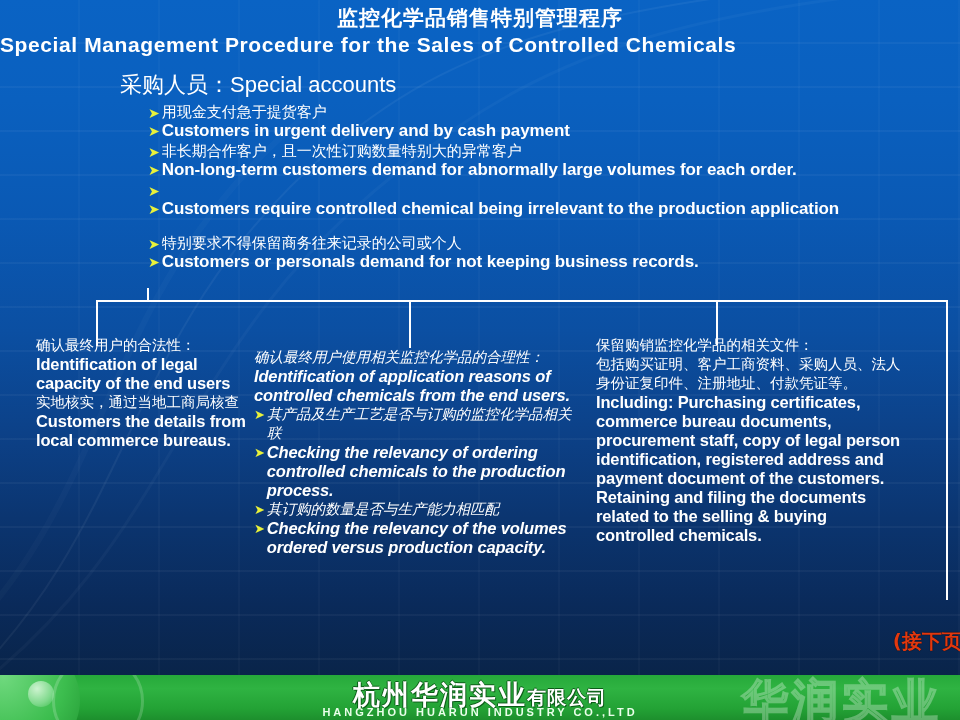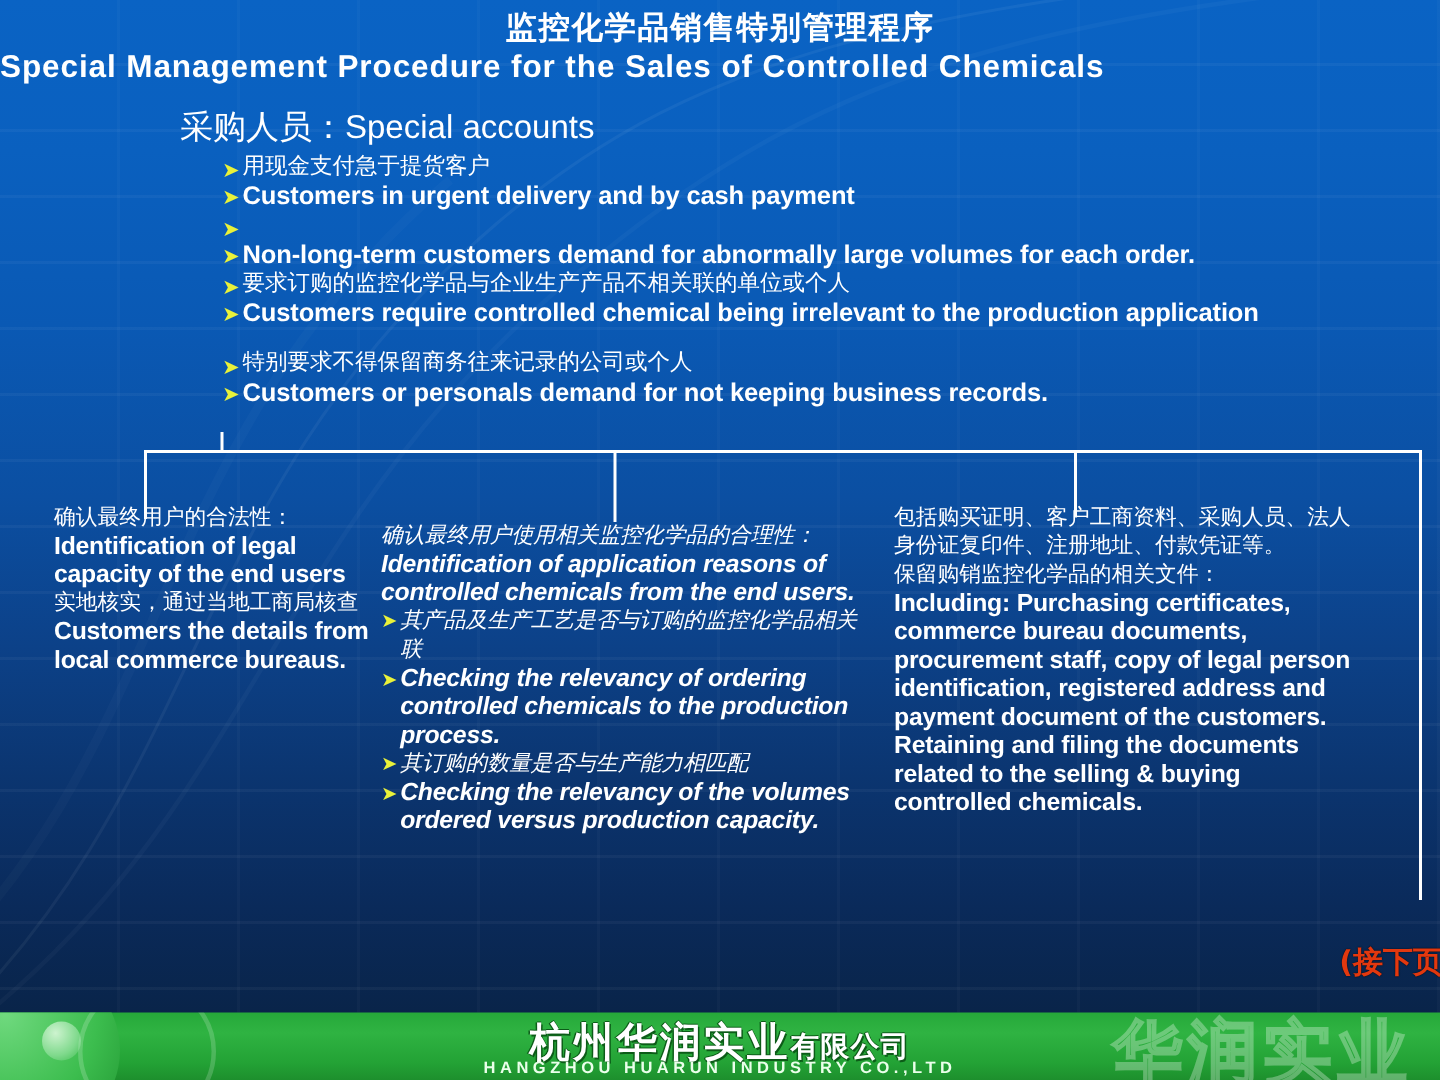--- a/index.html
+++ b/index.html
@@ -67,21 +67,21 @@
   
   #bullets{position:absolute;left:148px;top:104px;width:812px;}
   .bl{
     display:flex;align-items:flex-start;
     color:#ffffff;line-height:1.06;margin-bottom:1px;
   }
   .bl .mk{
     color:#e9f23a;font-size:14px;line-height:1;margin-right:2px;
     flex:0 0 auto;padding-top:2px;
   }
-  .bl.cn .tx{font-size:15px;font-family:Liberation Mono, monospace;}
+  .bl.cn .tx{font-size:15px;font-family:Liberation Sans, sans-serif;}
   .bl.en .tx{font-size:17px;font-weight:bold;letter-spacing:-.1px;}
   .bl.en{margin-bottom:3px;}
   .bl.cn{margin-bottom:2px;}
   .sp{height:7px;}
 
   
   .ln{position:absolute;background:#ffffff;}
 
   
   .col{position:absolute;color:#ffffff;}
@@ -156,28 +156,28 @@
       <div class="bl cn">
         <span class="mk">➤</span>
         <span class="tx">用现金支付急于提货客户</span>
       </div>
       <div class="bl en">
         <span class="mk">➤</span>
         <span class="tx">Customers in urgent delivery and by cash payment</span>
       </div>
       <div class="bl cn">
         <span class="mk">➤</span>
+        <span class="tx">非长期合作客户，且一次性订购数量特别大的异常客户</span>
       </div>
       <div class="bl en">
         <span class="mk">➤</span>
         <span class="tx">Non-long-term customers demand for abnormally large volumes for each order.</span>
       </div>
       <div class="bl cn">
         <span class="mk">➤</span>
-        <span class="tx">要求订购的监控化学品与企业生产产品不相关联的单位或个人</span>
       </div>
       <div class="bl en">
         <span class="mk">➤</span>
         <span class="tx">Customers require controlled chemical being irrelevant to the production application</span>
       </div>
       <div class="sp"></div>
       <div class="sp"></div>
       <div class="bl cn">
         <span class="mk">➤</span>
         <span class="tx">特别要求不得保留商务往来记录的公司或个人</span>
@@ -215,22 +215,22 @@
       <div class="li cn">
         <span class="mk">➤</span>
         <span class="tx">其订购的数量是否与生产能力相匹配</span>
       </div>
       <div class="li en">
         <span class="mk">➤</span>
         <span class="tx">Checking the relevancy of the volumes ordered versus production capacity.</span>
       </div>
     </div>
   <div class="col" id="col3">
+      <p class="cn">保留购销监控化学品的相关文件：</p>
       <p class="cn">包括购买证明、客户工商资料、采购人员、法人身份证复印件、注册地址、付款凭证等。</p>
-      <p class="cn">保留购销监控化学品的相关文件：</p>
       <p class="en">Including: Purchasing certificates, commerce bureau documents, procurement staff, copy of legal person identification, registered address and payment document of the customers.</p>
       <p class="en">Retaining and filing the documents related to the selling &amp; buying controlled chemicals.</p>
     </div>
 
   <div class="cont">(接下页</div>
 
   <div id="footer">
     <div class="fblob" style="left:-38px;top:-34px;width:118px;height:118px;background:radial-gradient(circle at 35% 30%, #6fd97e 0%, #3cbd4e 55%, #1d8f2d 100%);"></div>
     <div class="fblob" style="left:28px;top:6px;width:26px;height:26px;background:radial-gradient(circle at 35% 30%, #cdf3cf 0%, #7fd98c 60%, #3cbd4e 100%);"></div>
     <div class="fblob" style="left:52px;top:-20px;width:86px;height:86px;border:3px solid rgba(255,255,255,.18);background:transparent;"></div>

